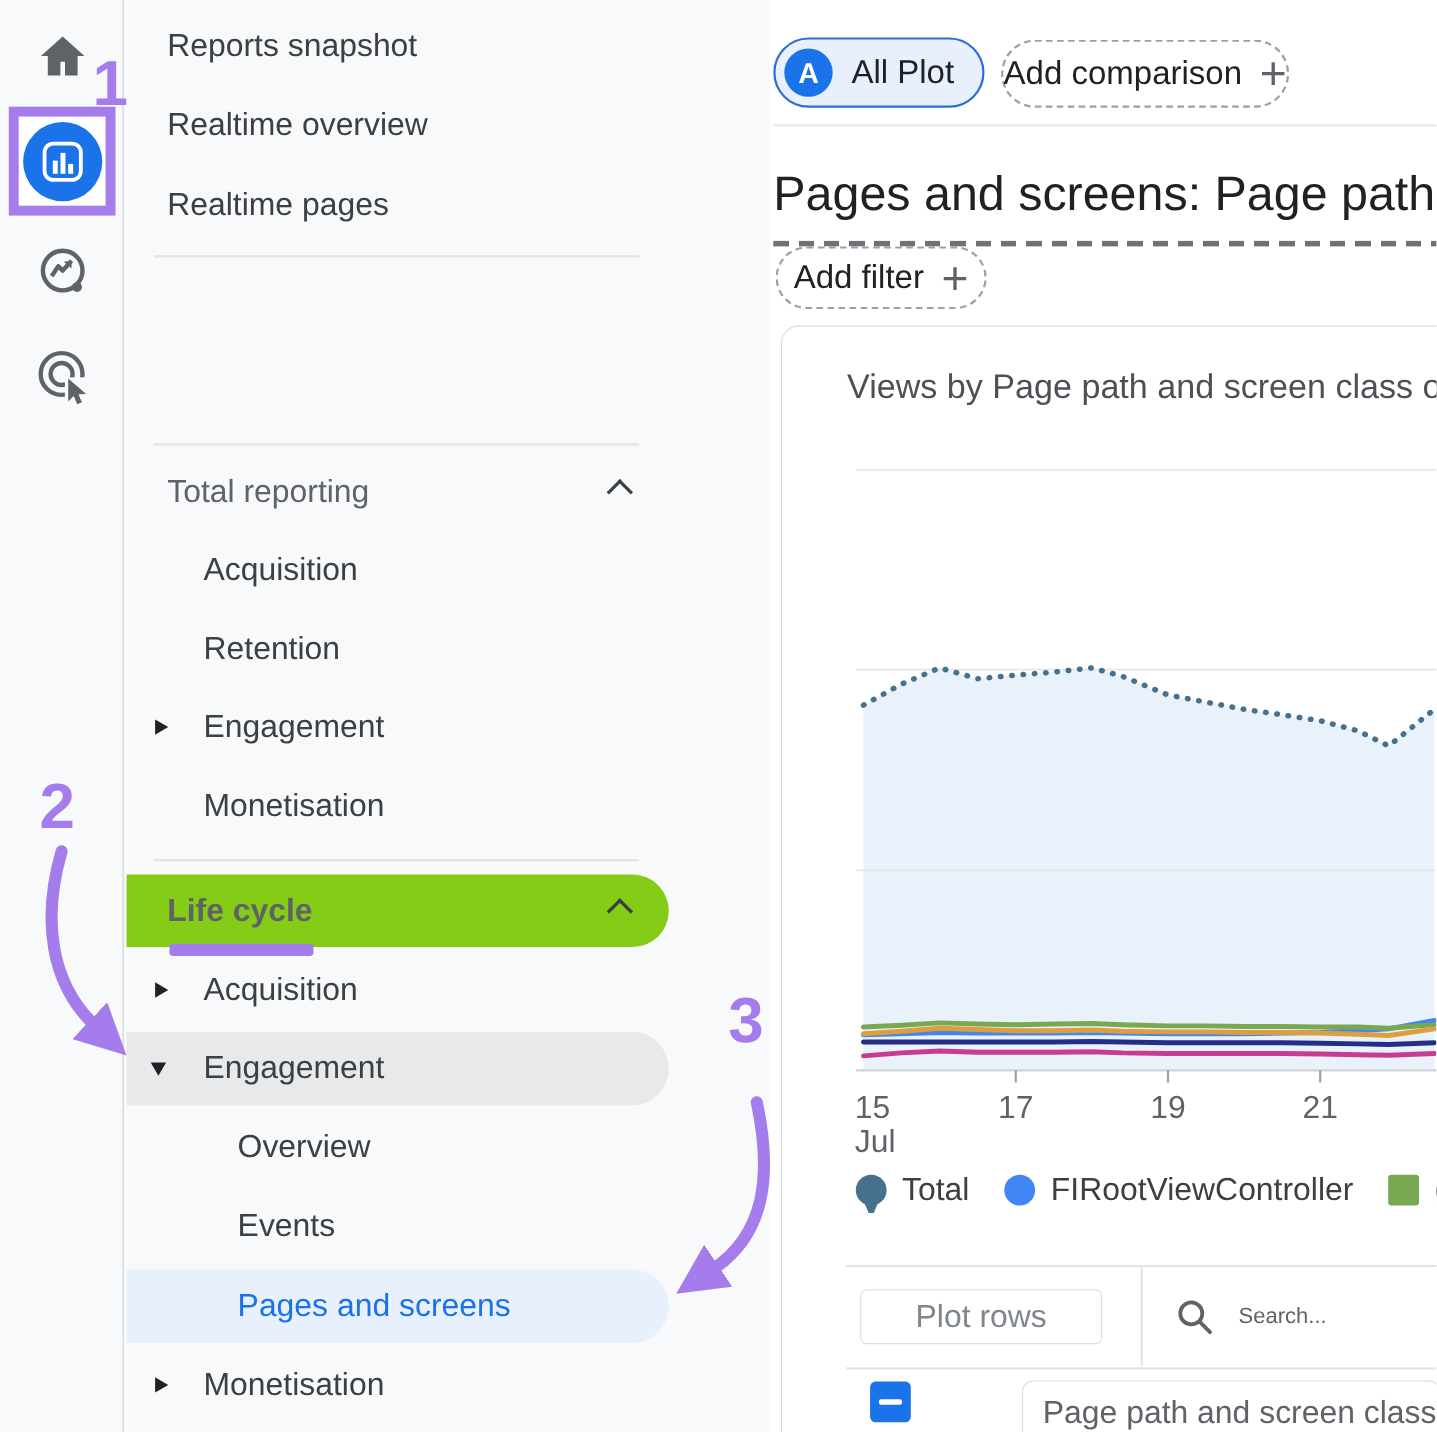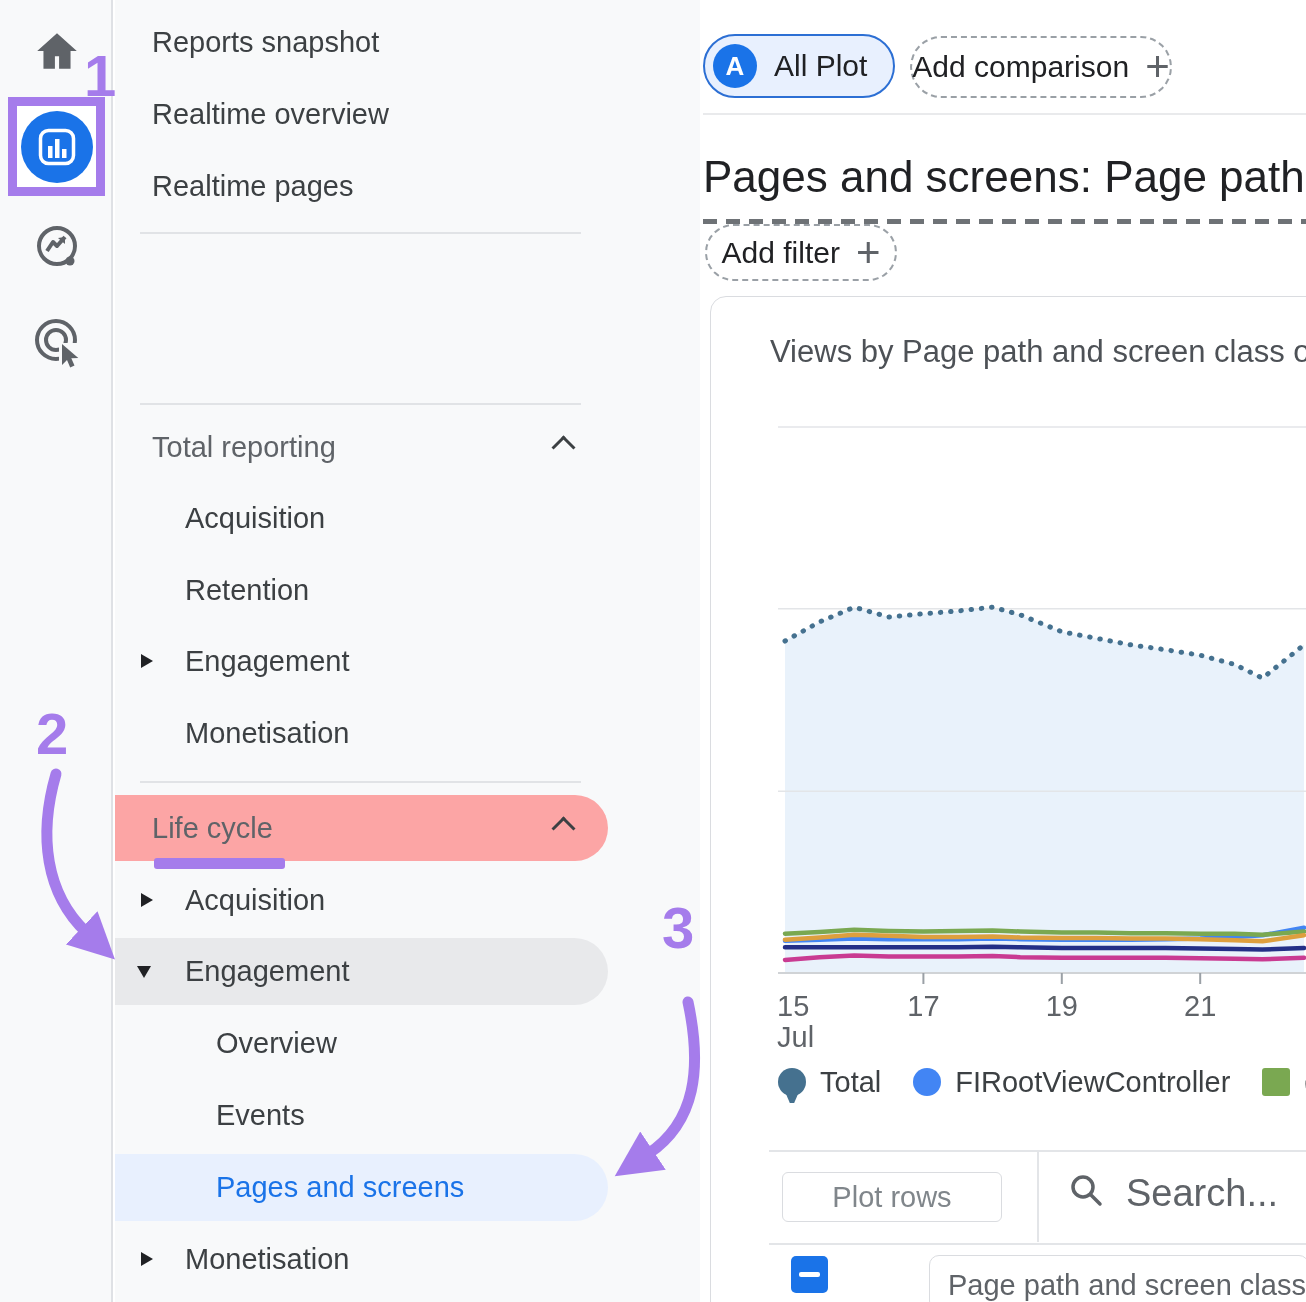--- a/index.html
+++ b/index.html
@@ -26,21 +26,21 @@
   .nav-div { position:absolute; left:25px; width:441px; height:1.5px; background:#e1e3e6; }
   .chev { position:absolute; left:440px; top:28px; width:17px; height:17px;
           border-top:3.5px solid #3c4043; border-right:3.5px solid #3c4043;
           transform:rotate(-45deg); }
   .tri-right { position:absolute; left:26px; width:0; height:0;
                border-left:12px solid #202124; border-top:7px solid transparent;
                border-bottom:7px solid transparent; }
   .tri-down  { position:absolute; left:22px; width:0; height:0;
                border-top:12px solid #202124; border-left:7px solid transparent;
                border-right:7px solid transparent; }
-  .pill-gray-lt  { background:#fca5a5; border-radius:0 34px 34px 0; height:66px; }
+  .pill-gray-lt  { background:#84cc16; border-radius:0 34px 34px 0; height:66px;font-weight:bold; }
   .pill-gray     { background:#e8e9eb; border-radius:0 34px 34px 0; height:67px; }
   .pill-blue     { background:#e8f0fe; border-radius:0 34px 34px 0; height:67px; }
   .sel-blue span { color:#1a73e8; font-weight:500; }
   .purple-underline { position:absolute; left:39px; top:858px; width:131px; height:11px;
                       background:#a57ceb; border-radius:3px; }
 
   
   .main { position:absolute; left:700px; top:0; width:606px; height:1302px; background:#fff; }
   .chip { position:absolute; left:3px; top:34px; height:64px; padding:0 26px 0 8px;
           background:#e8f0fe; border:2px solid #2c6fd4; border-radius:32px;
@@ -77,22 +77,22 @@
                            clip-path:polygon(0 0,100% 0,68% 100%,32% 100%); }
   .swatch.square { border-radius:3px; }
 
   .tb-div-h { position:absolute; left:769px; width:537px; height:1.5px; background:#e3e5e8; z-index:1; }
   .tb-div-v { position:absolute; left:1037px; top:1152px; width:1.5px; height:90px;
               background:#e3e5e8; z-index:1; }
   .plot-rows-btn { position:absolute; left:782px; top:1172px; width:220px; height:50px;
                    border:1.5px solid #dadce0; border-radius:6px; background:#fff;
                    color:#80868b; font-size:29px; display:flex; align-items:center;
                    justify-content:center; z-index:1; }
-  .search-wrap { position:absolute; left:1068px; top:1172px; display:flex; 
-                 gap:22px; height:50px; color:#5f6368; font-size:38px; z-index:1; }
+  .search-wrap { position:absolute; left:1068px; top:1172px; display:flex; align-items:center;
+                 gap:22px; height:50px; color:#5f6368; font-size:20px; z-index:1; }
   .checkbox { position:absolute; left:791px; top:1256px; width:37px; height:37px;
               background:#1a73e8; border-radius:5px; display:flex; align-items:center;
               justify-content:center; z-index:1; }
   .checkbox .bar { width:21px; height:4.5px; background:#fff; border-radius:2px; }
   .dim-select { position:absolute; left:929px; top:1255px; width:380px; height:56px;
                 border:1.5px solid #dadce0; border-radius:10px; background:#fff;
                 font-size:29px; color:#5f6368; padding:13px 0 0 18px;
                 white-space:nowrap; z-index:1; }
 
   

